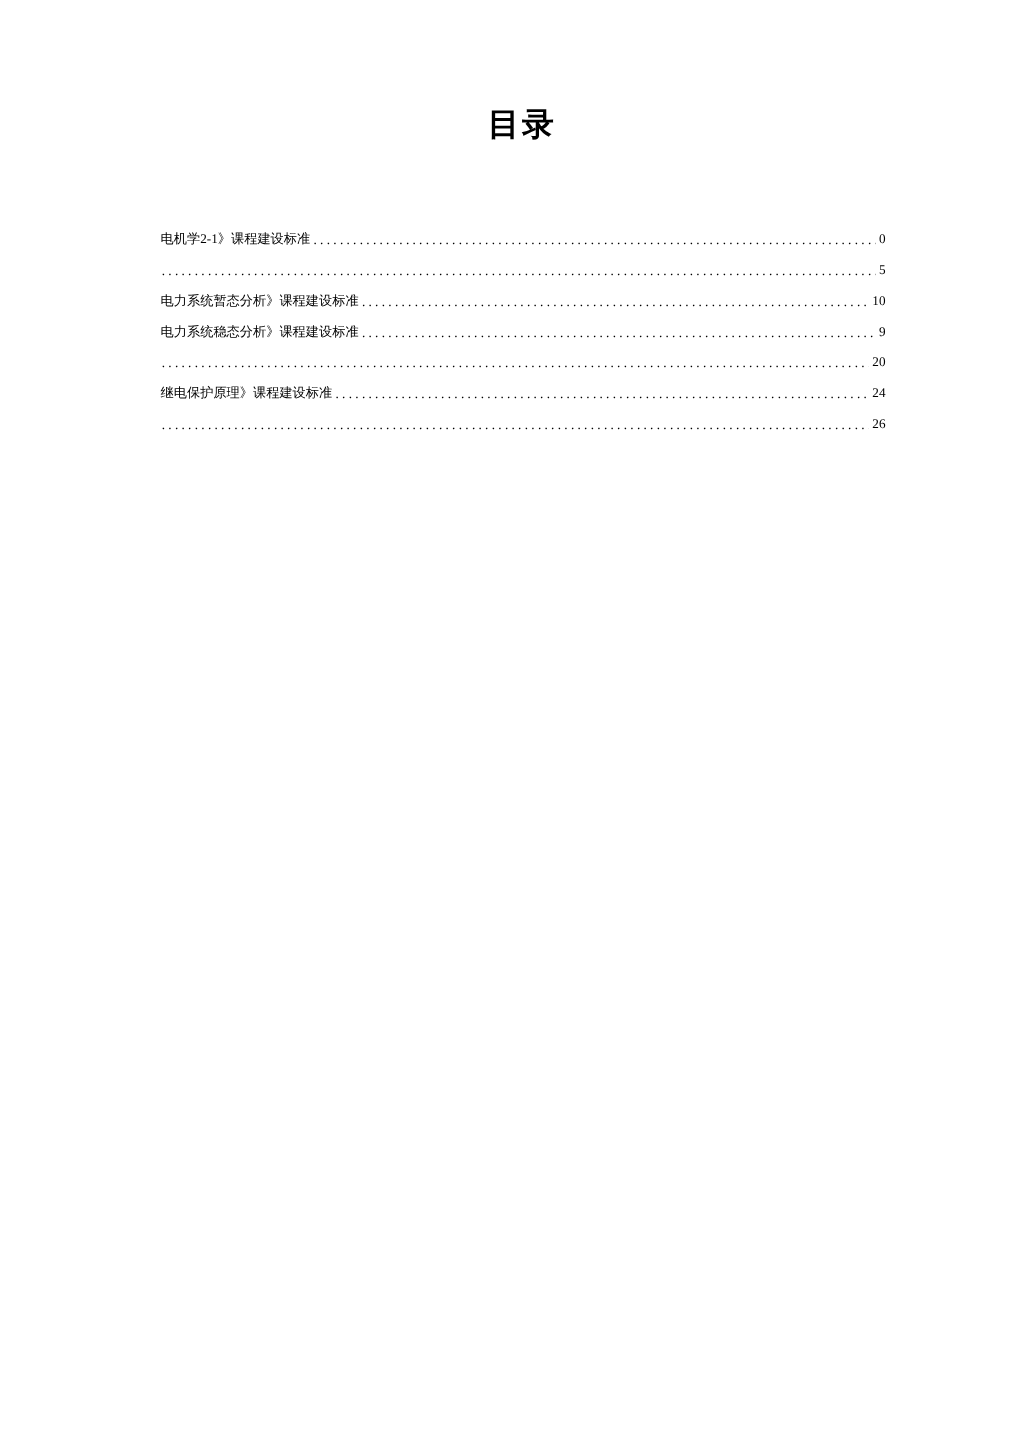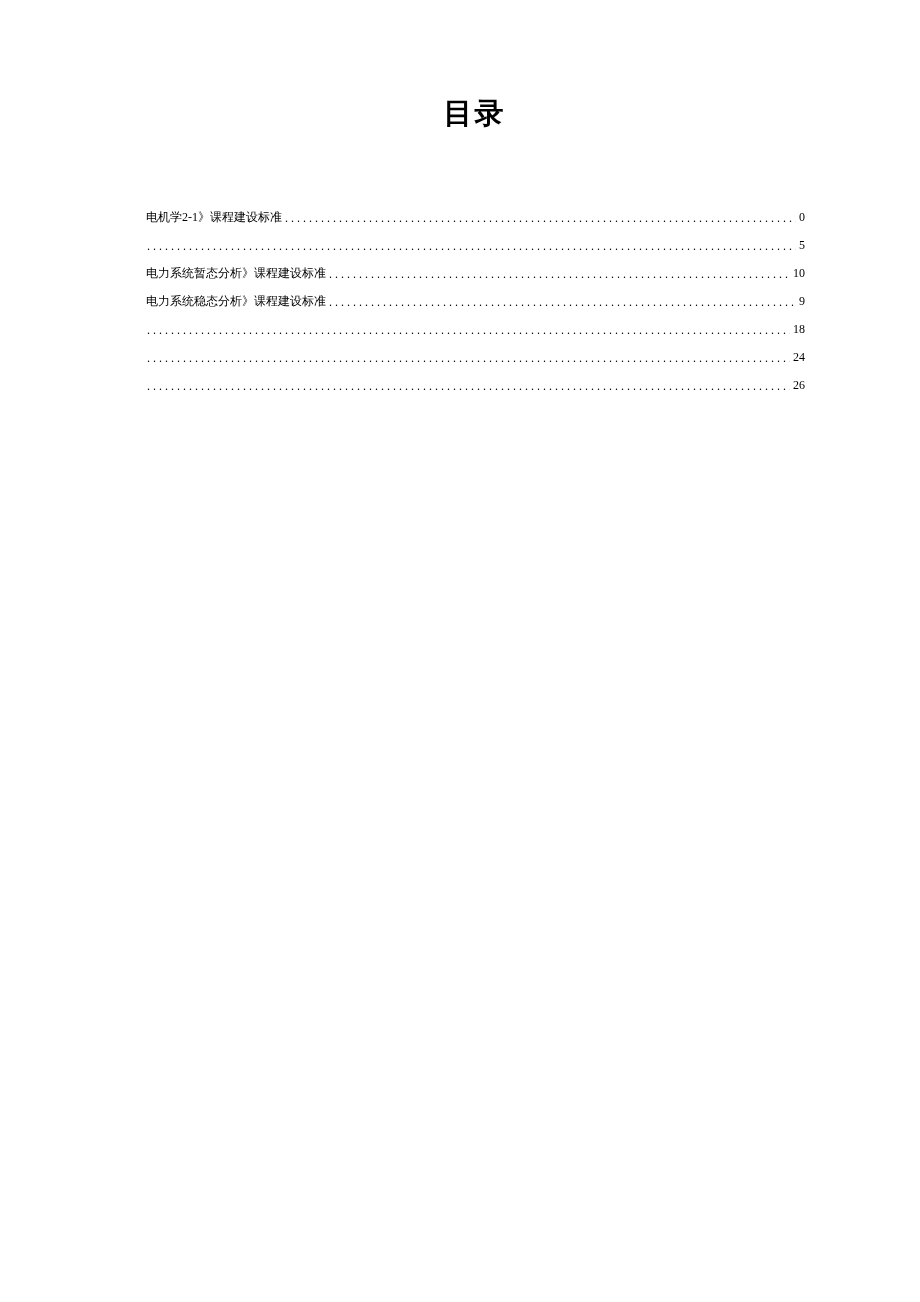--- a/index.html
+++ b/index.html
@@ -74,23 +74,24 @@
       <span class="toc-dots"></span>
       <span class="toc-page">10</span>
     </div>
     <div class="toc-entry">
       <span class="toc-label">电力系统稳态分析》课程建设标准</span>
       <span class="toc-dots"></span>
       <span class="toc-page">9</span>
     </div>
     <div class="toc-entry">
       <span class="toc-dots"></span>
-      <span class="toc-page">18</span>
+      <span class="toc-page">20</span>
     </div>
     <div class="toc-entry">
+      <span class="toc-label">继电保护原理》课程建设标准</span>
       <span class="toc-dots"></span>
       <span class="toc-page">24</span>
     </div>
     <div class="toc-entry">
       <span class="toc-dots"></span>
       <span class="toc-page">26</span>
     </div>
   </div>
 </div>
 

